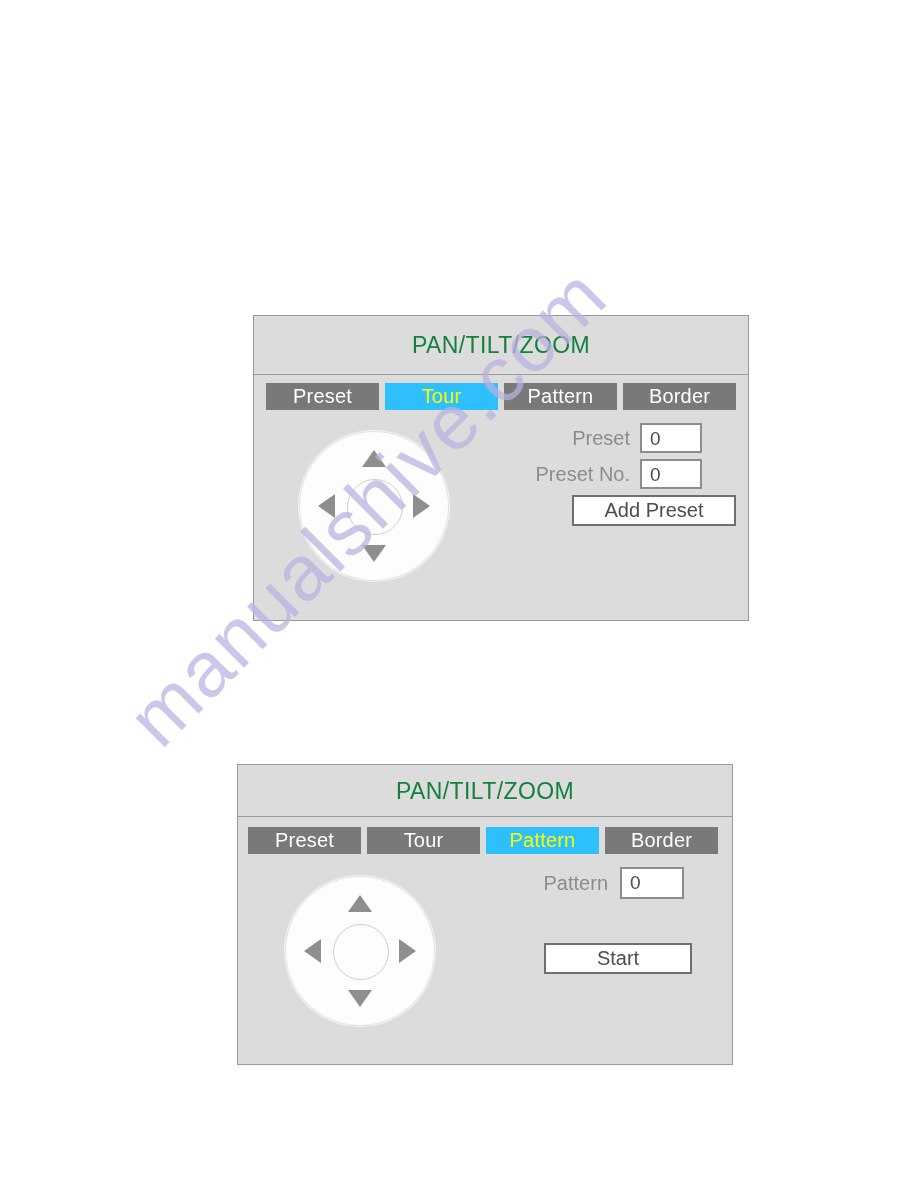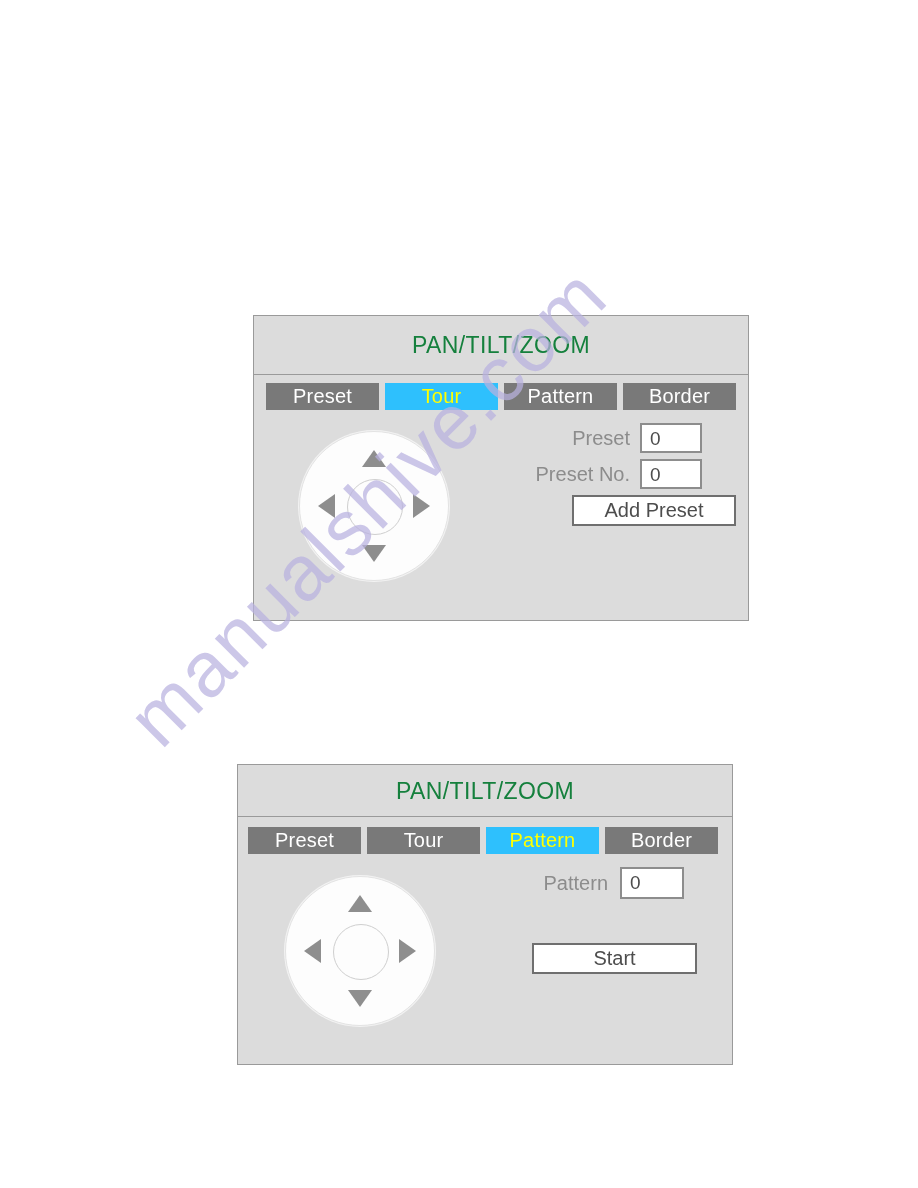--- a/index.html
+++ b/index.html
@@ -223,24 +223,24 @@
     user-select: none;
   }
   .panel-1 .action-btn {
     width: 164px;
     height: 31px;
     line-height: 27px;
     margin-left: 46px;
     margin-top: 4px;
   }
   .panel-2 .action-btn {
-    width: 165px;
+    width: 148px;
     height: 31px;
     line-height: 27px;
-    margin-left: 36px;
+    margin-left: 48px;
     margin-top: 5px;
   }
   .panel-2 .btn-group { margin-top: 44px; }
 </style>
 </head>
 <body>
 
 <div class="ptz-panel panel-1">
   <div class="panel-title">PAN/TILT/ZOOM</div>
   <div class="panel-body">

